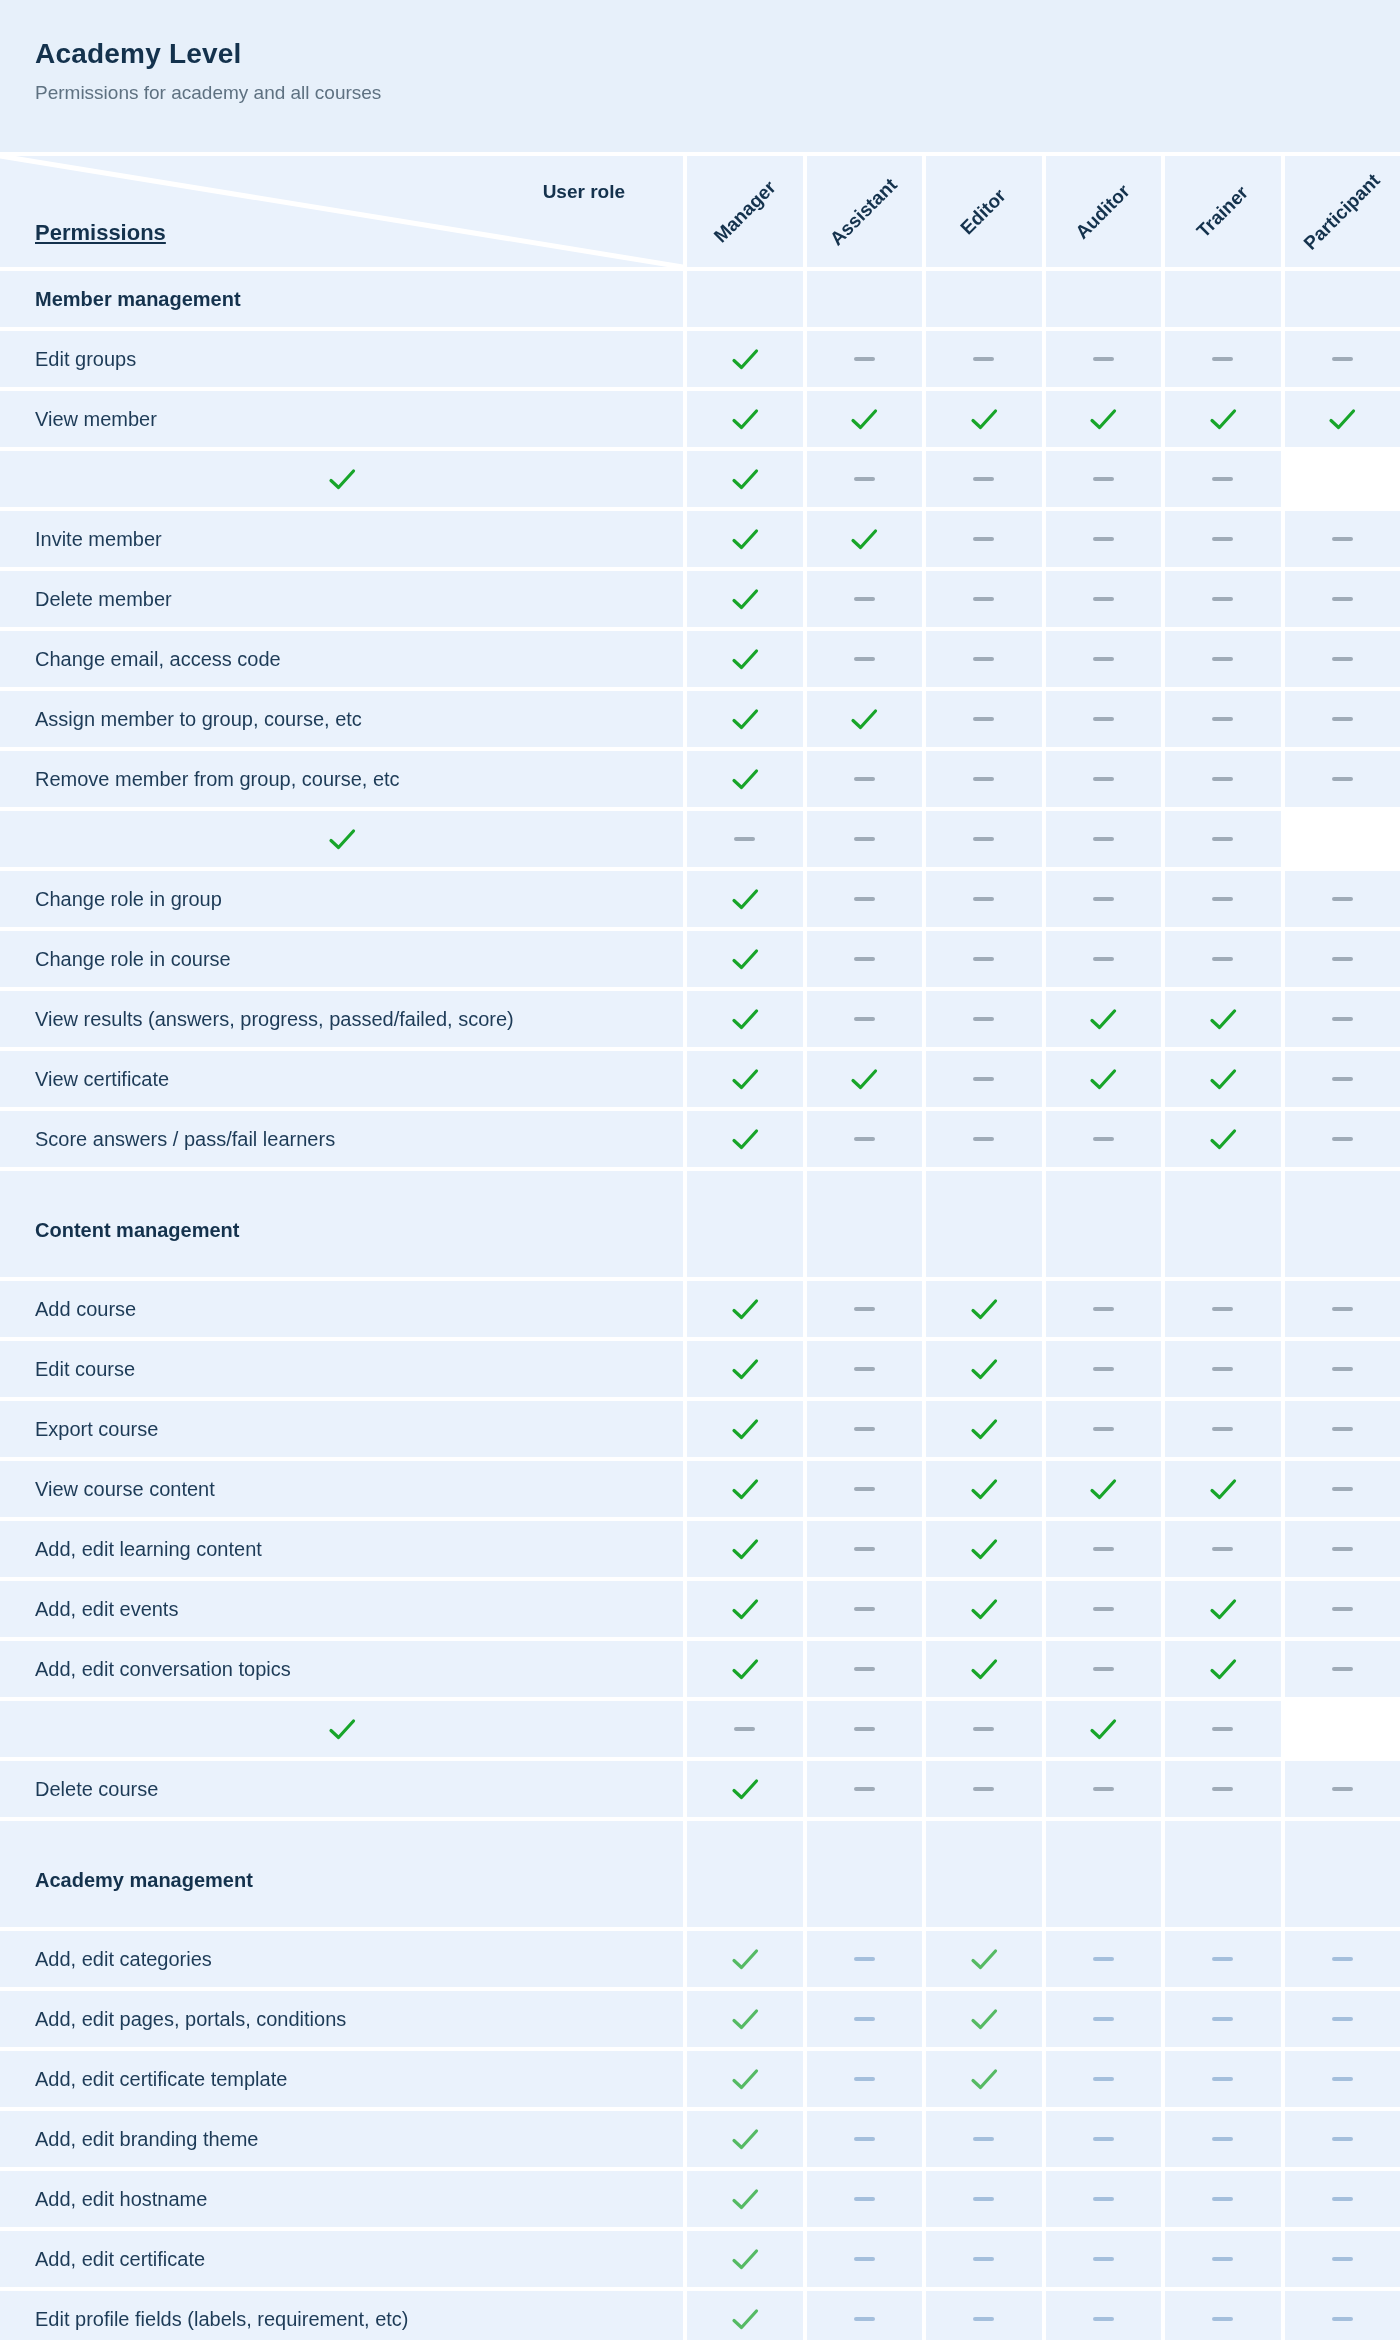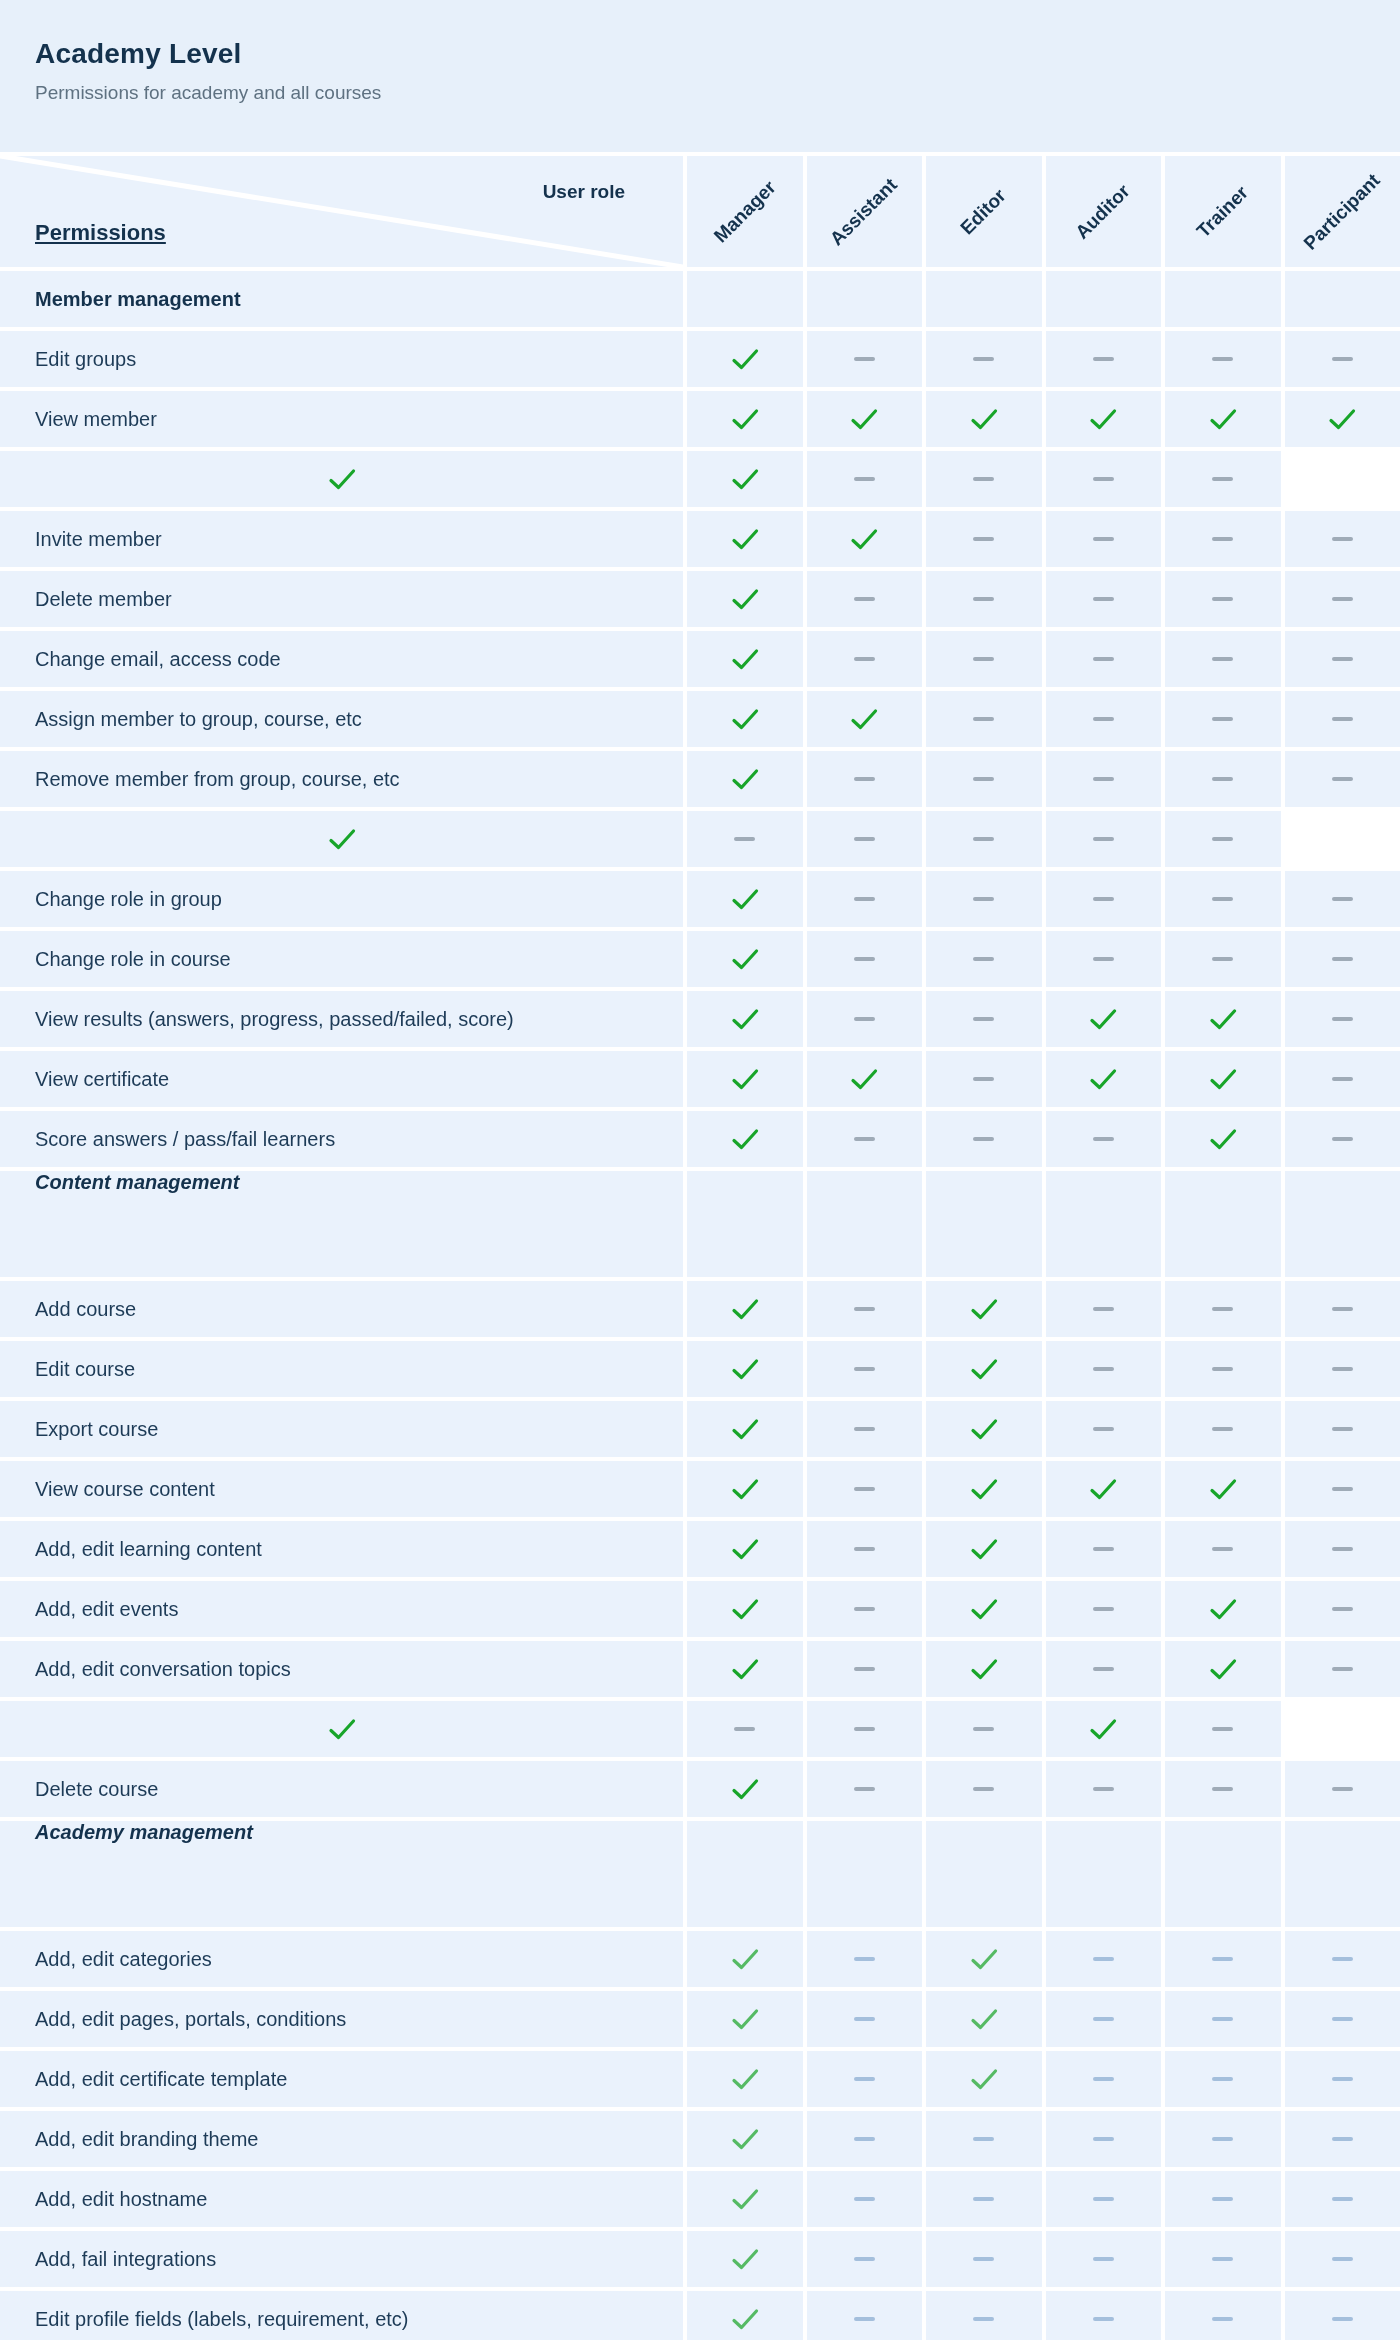--- a/index.html
+++ b/index.html
@@ -43,21 +43,21 @@
   .corner-cell svg{position:absolute;inset:0;width:100%;height:100%;display:block;}
   .corner-top{position:absolute;top:25px;right:58px;font-size:19px;font-weight:bold;color:var(--title-text);}
   .corner-bottom{position:absolute;bottom:21px;left:35px;font-size:22px;font-weight:bold;color:var(--title-text);text-decoration:underline;}
   .role-cell{position:relative;display:flex;align-items:center;justify-content:center;}
   .role-label{
     transform:rotate(-45deg);white-space:nowrap;
     font-size:19px;font-weight:bold;color:var(--title-text);
   }
   .label-cell{display:flex;align-items:center;padding-left:35px;font-size:20px;color:var(--label-text);}
   .section-label-cell{display:flex;align-items:center;padding-left:35px;font-size:20px;font-weight:bold;color:var(--title-text);}
-  .tall .section-label-cell{align-items:flex-start;padding-bottom:11px;font-style:italic;}
+  .tall .section-label-cell{align-items:flex-end;padding-bottom:35px;}
   .icon-cell{display:flex;align-items:center;justify-content:center;}
   .check-icon{display:block;}
   .dash-icon{display:block;width:21px;height:4px;border-radius:2px;}
 </style>
 </head>
 <body>
 
 <header class="page-header">
   <h1 class="page-title">Academy Level</h1>
   <p class="page-subtitle">Permissions for academy and all courses</p>
@@ -838,21 +838,21 @@
           <span class="dash-icon" style="background: rgb(164, 191, 220);"></span>
         </div>
         <div class="icon-cell">
           <span class="dash-icon" style="background: rgb(164, 191, 220);"></span>
         </div>
         <div class="icon-cell">
           <span class="dash-icon" style="background: rgb(164, 191, 220);"></span>
         </div>
       </div><div class="row">
         <div class="label-cell">
-          <span>Add, fail integrations</span>
+          <span>Add, edit certificate</span>
         </div>
         <div class="icon-cell">
           <svg width="28" height="22" viewBox="0 0 28 22" class="check-icon">
             <path d="M3 12.5 L10.5 19.5 L25.5 3" fill="none" stroke="#55ba64" stroke-width="3.2" stroke-linecap="round" stroke-linejoin="round"></path>
           </svg>
         </div>
         <div class="icon-cell">
           <span class="dash-icon" style="background: rgb(164, 191, 220);"></span>
         </div>
         <div class="icon-cell">

